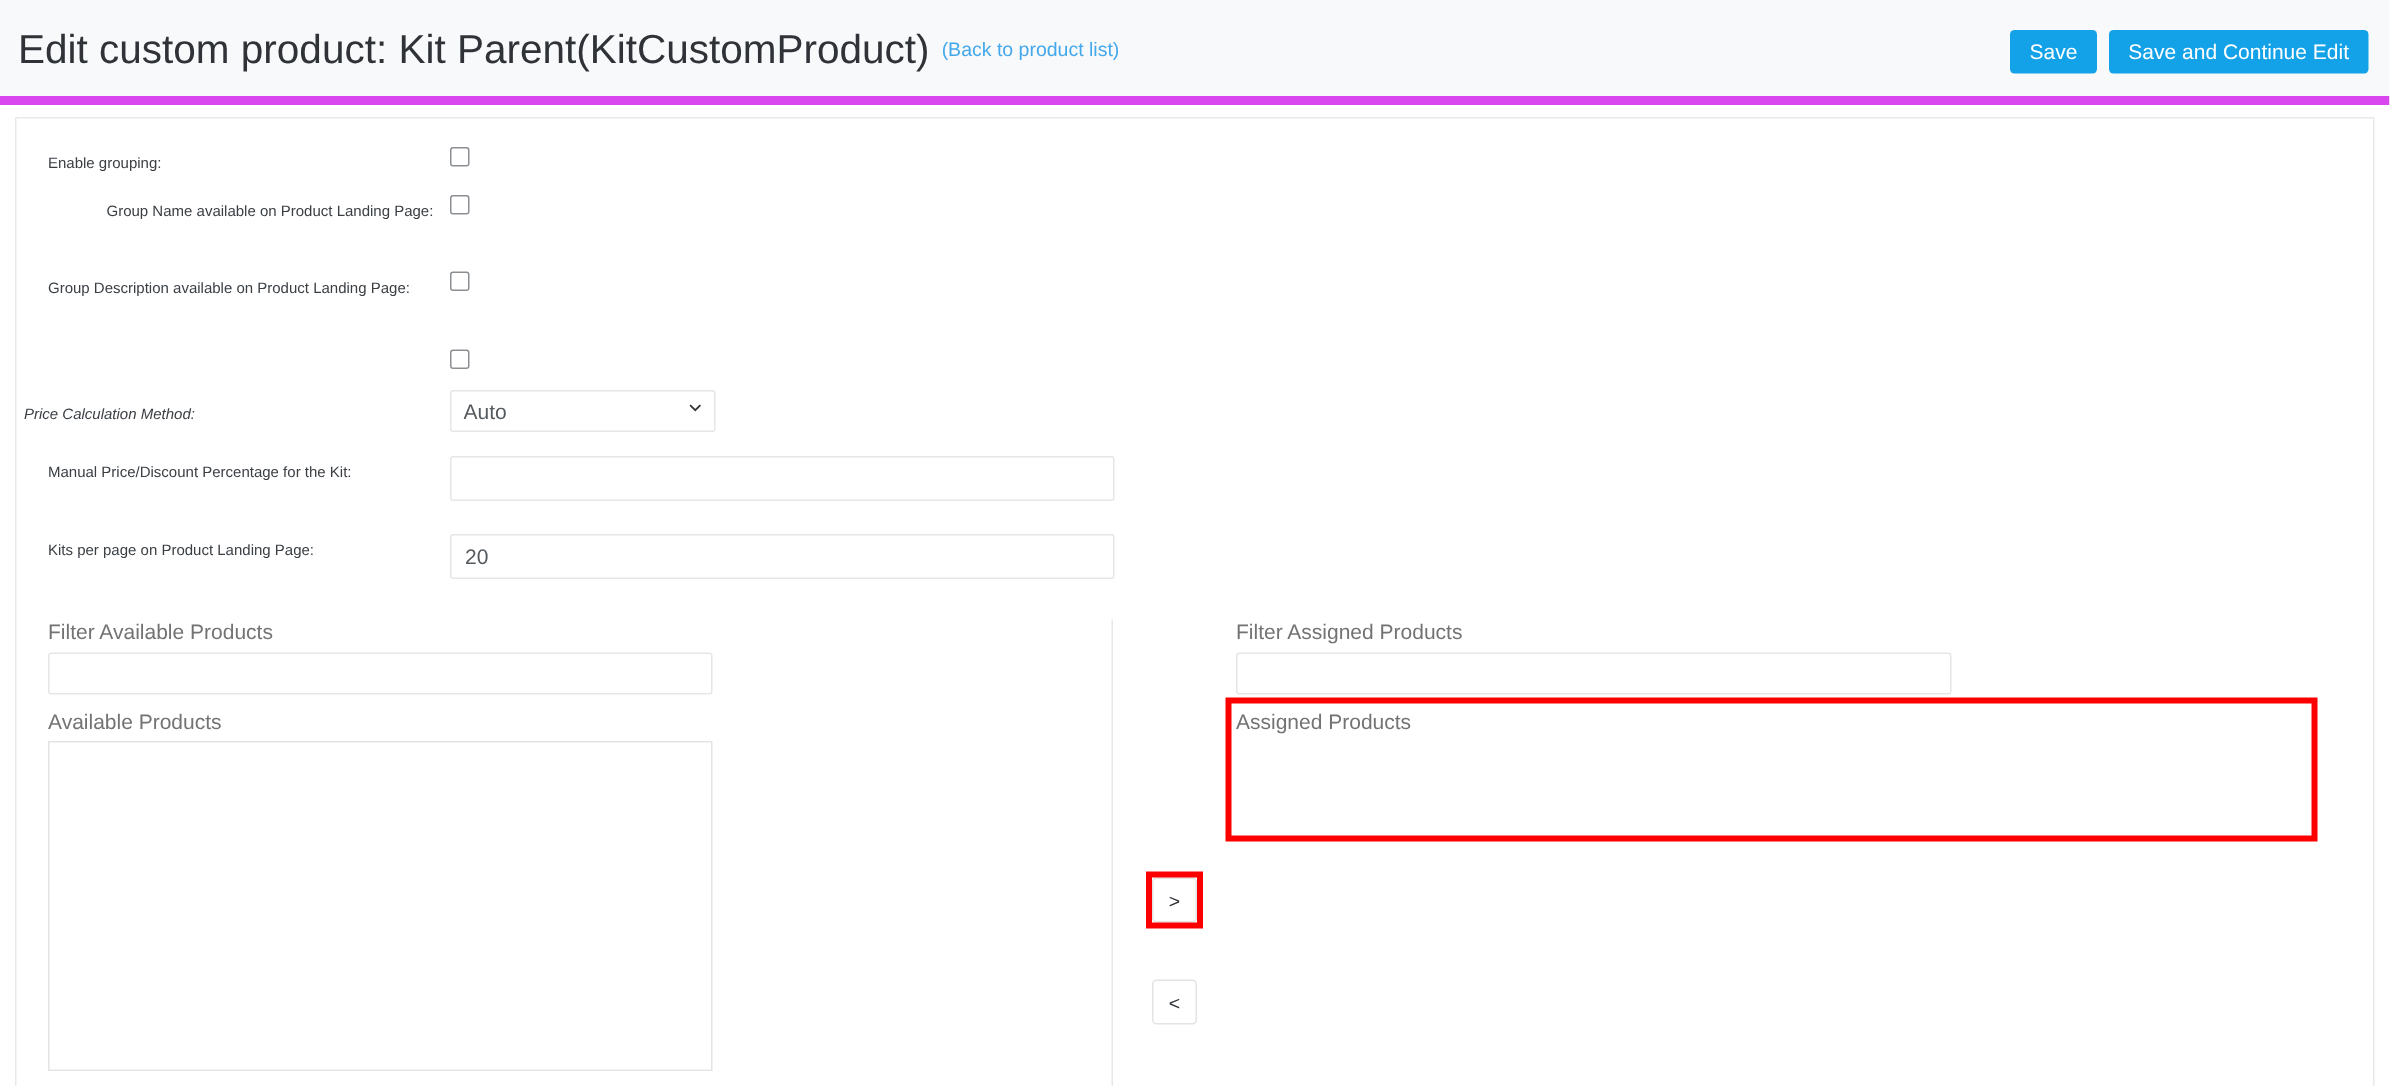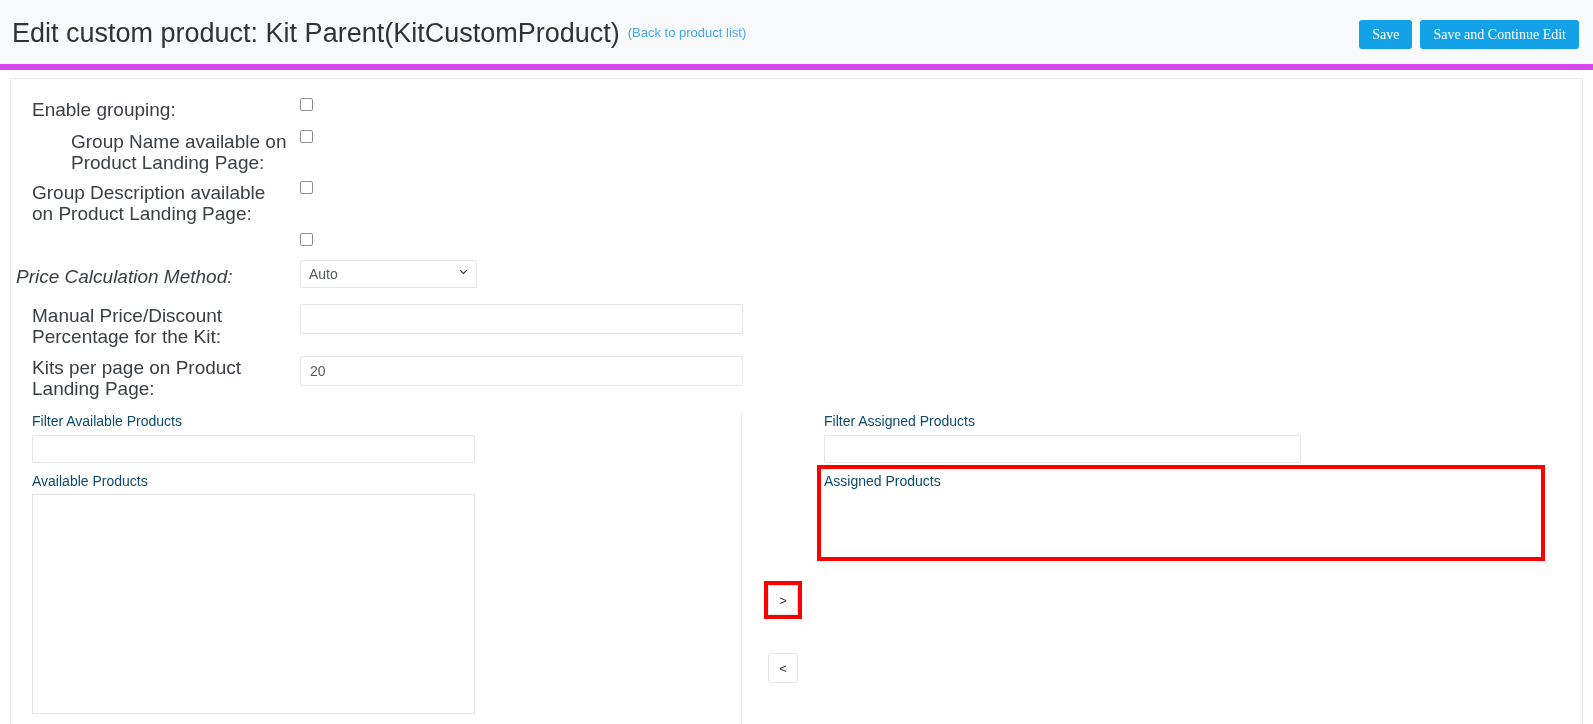--- a/index.html
+++ b/index.html
@@ -23,34 +23,34 @@
     font-size: 27px; color: #2f3337; font-weight: 400;
     white-space: nowrap;
   }
   .back-link {
     font-size: 13px; color: #44a8ec; text-decoration: none;
     margin-left: 8px; vertical-align: 5px; font-weight: 400;
   }
   .hdr-buttons { position: absolute; right: 14px; top: 20px; display: flex; gap: 8px; }
   .btn-primary {
     background: #13a2e8; color: #ffffff; border: none; border-radius: 3px;
-    font-size: 14px; font-family: Liberation Serif, serif;
+    font-size: 14px; font-family: Liberation Sans, sans-serif;
     padding: 7px 13px; cursor: pointer; line-height: 15px; white-space: nowrap;
   }
 
   
   .card {
     position: absolute; left: 10px; top: 78px; width: 1573px; height: 700px;
     background: #ffffff;
     border: 1px solid #e7eaec;
     border-top: 1px solid #e7eaec;
   }
   .row { position: absolute; }
   .lbl {
-    font-size: 19px; color: #3a3f44; line-height: 21px;
+    font-size: 10px; color: #3a3f44; line-height: 21px;
   }
 
   input[type="checkbox"].cb {
     position: absolute; width: 13px; height: 13px; margin: 0;
     -webkit-appearance: none; appearance: none;
     border: 1px solid #8b8f94; border-radius: 2px; background: #fff;
     cursor: pointer;
   }
 
   .txt {
@@ -66,21 +66,21 @@
     -webkit-appearance: none; appearance: none;
     outline: none;
   }
   .sel-wrap { position: absolute; }
   .sel-chev {
     position: absolute; right: 9px; top: 9px; width: 9px; height: 6px;
     pointer-events: none;
   }
 
   
-  .sub-lbl { font-size: 14px; color: #0c4a6e; }
+  .sub-lbl { font-size: 14px; color: #737373; }
   .filter-input {
     border: 1px solid #e5e6e7; border-radius: 2px; background: #fff;
     height: 28px; width: 100%;
     font-size: 14px; color: #555a5f; padding: 4px 8px;
     font-family: "Liberation Sans", sans-serif; outline: none;
   }
   .listbox {
     border: 1px solid #e2e4e6; background: #ffffff;
     overflow-y: auto; overflow-x: hidden;
     font-size: 14px; color: #3a3f44;

